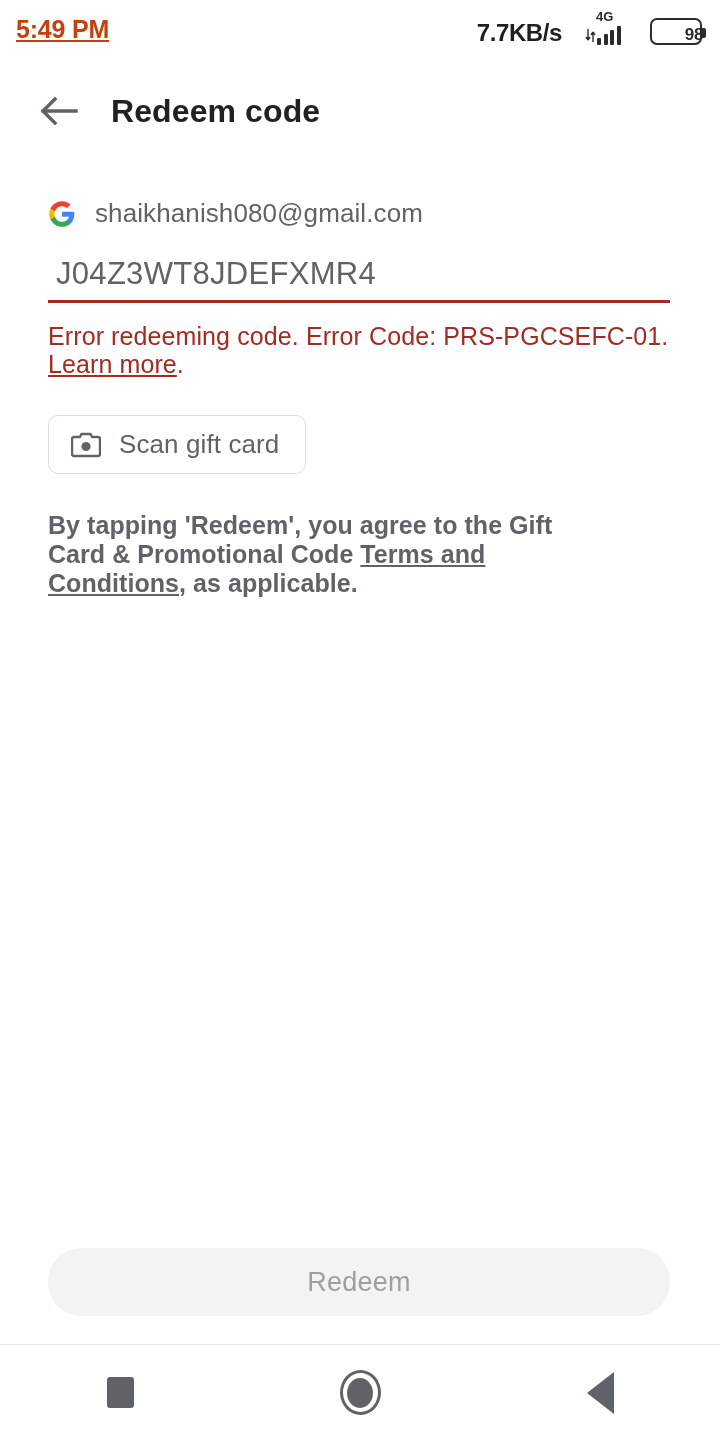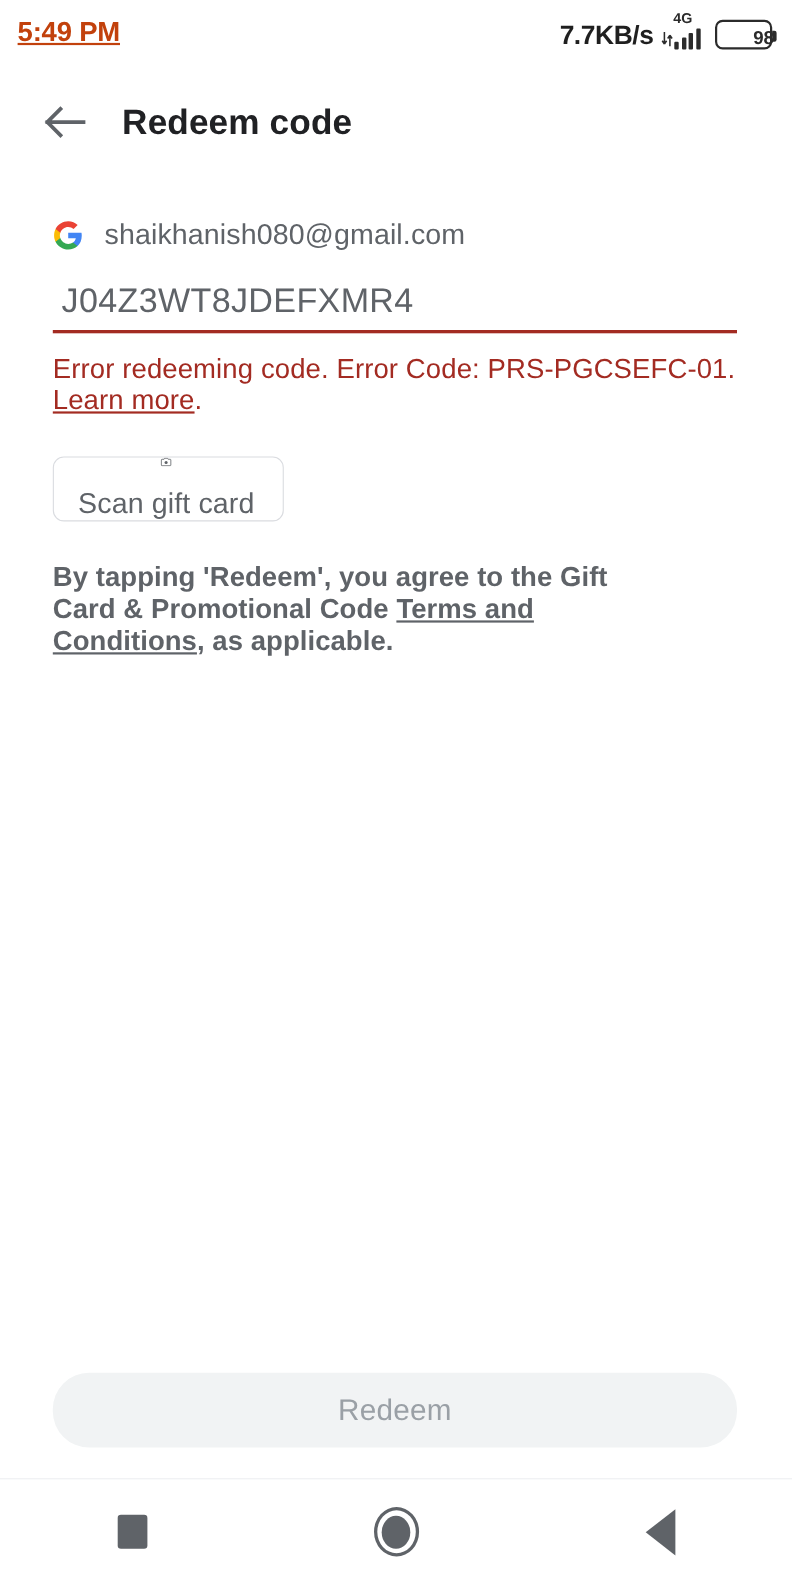--- a/index.html
+++ b/index.html
@@ -23,21 +23,21 @@
     display:flex; align-items:center;
     padding:0 18px 0 16px;
   }
   .status-time {
     font-size:25px; font-weight:bold; color:#c2410c;
     letter-spacing:-0.2px;
     text-decoration:underline;
   }
   .status-right {
     margin-left:auto;
-    display:flex; align-items:flex-end; gap:7px;
+    display:flex; align-items:flex-end; gap:23px;
   }
   .status-net {
     font-size:24px; font-weight:bold; color:#1f1f1f;
     letter-spacing:-0.4px; line-height:1;
   }
   .signal-wrap { position:relative; width:42px; height:32px; }
   .signal-4g {
     position:absolute; top:-3px; left:11px;
     font-size:13px; font-weight:bold; color:#2b2b2b; line-height:1;
   }
@@ -132,21 +132,20 @@
   .scan-btn {
     position:absolute; top:415px; left:48px;
     height:59px;
     display:inline-flex; align-items:center;
     padding:0 26px 0 22px;
     border:1.6px solid #dadce0;
     border-radius:10px;
     background:#ffffff;
     cursor:pointer;
     gap:18px;
-    flex-direction:column;
   }
   .camera-icon { width:30px; height:26px; display:block; }
   .scan-label {
     font-size:26px; color:#5f6368; letter-spacing:0.1px;
   }
 
   
   .disclaimer {
     position:absolute; top:511px; left:48px;
     width:556px;

